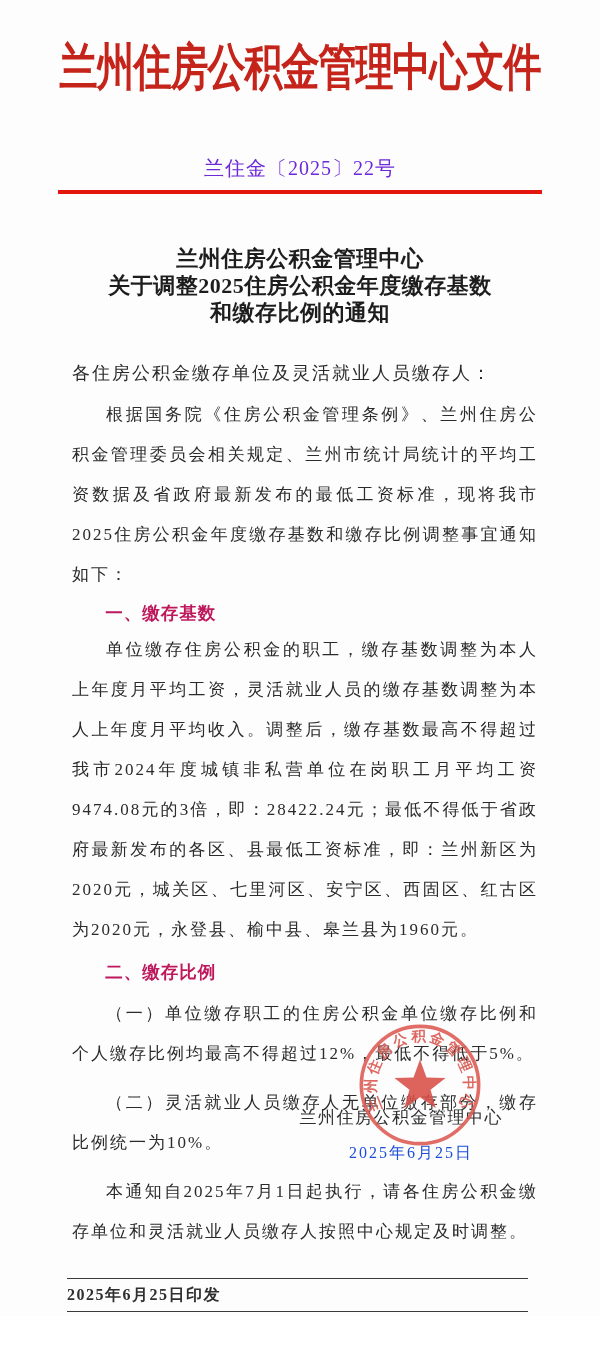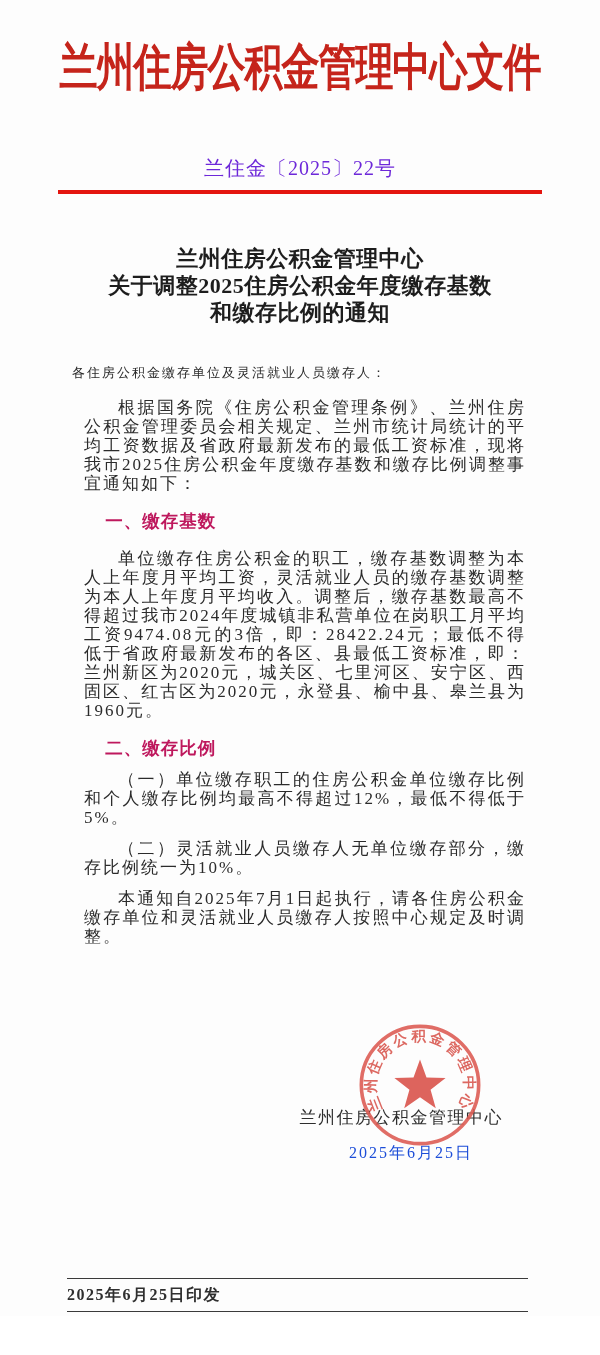--- a/index.html
+++ b/index.html
@@ -36,25 +36,25 @@
     text-align:center;
     font-size:22px;font-weight:bold;
     line-height:27px;color:#1d1d1d;
     letter-spacing:0.5px;
   }
   .content{
     position:absolute;top:360px;left:72px;width:466px;
   }
   .salutation{
     margin:0 0 9px 0;
-    font-size:13px;line-height:26px;letter-spacing:2px;color:#2b2b2b;
+    font-size:18px;line-height:26px;letter-spacing:2px;color:#2b2b2b;
   }
   .para{
-    margin:12px;
-    font-size:17px;line-height:19px;letter-spacing:2px;
+    margin:0;
+    font-size:17px;line-height:40px;letter-spacing:2px;
     text-indent:2em;text-align:justify;color:#2b2b2b;
   }
   .heading{
     margin:2px 0 1px 0;
     font-family:"Liberation Sans","DejaVu Sans",sans-serif;
     font-size:17.5px;font-weight:bold;line-height:32px;
     text-indent:1.9em;color:#be185d;letter-spacing:1px;
   }
   .gap-sm{margin-top:6px;}
   .gap-md{margin-top:9px;}

